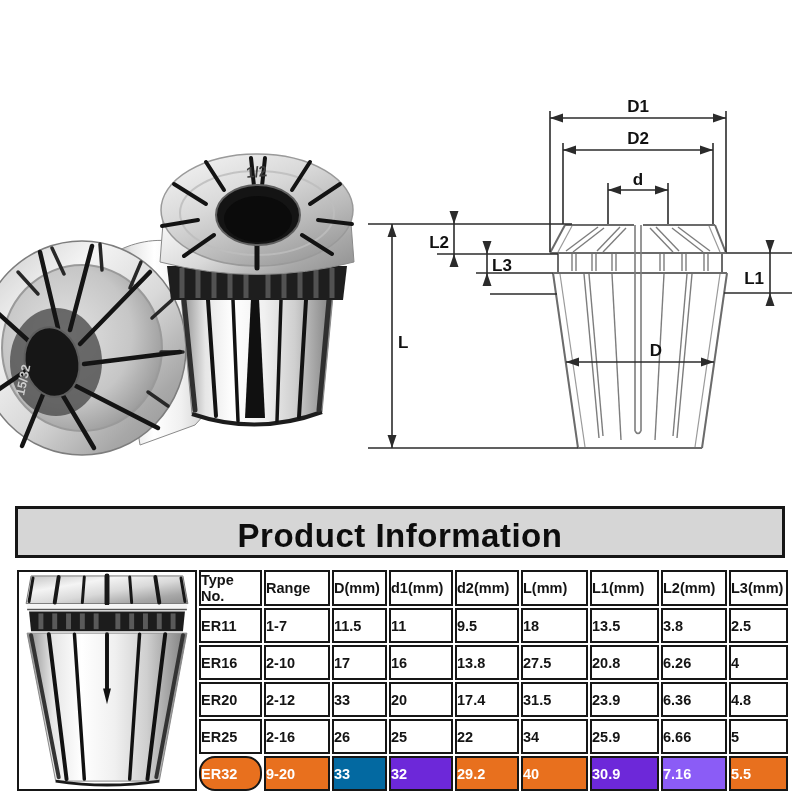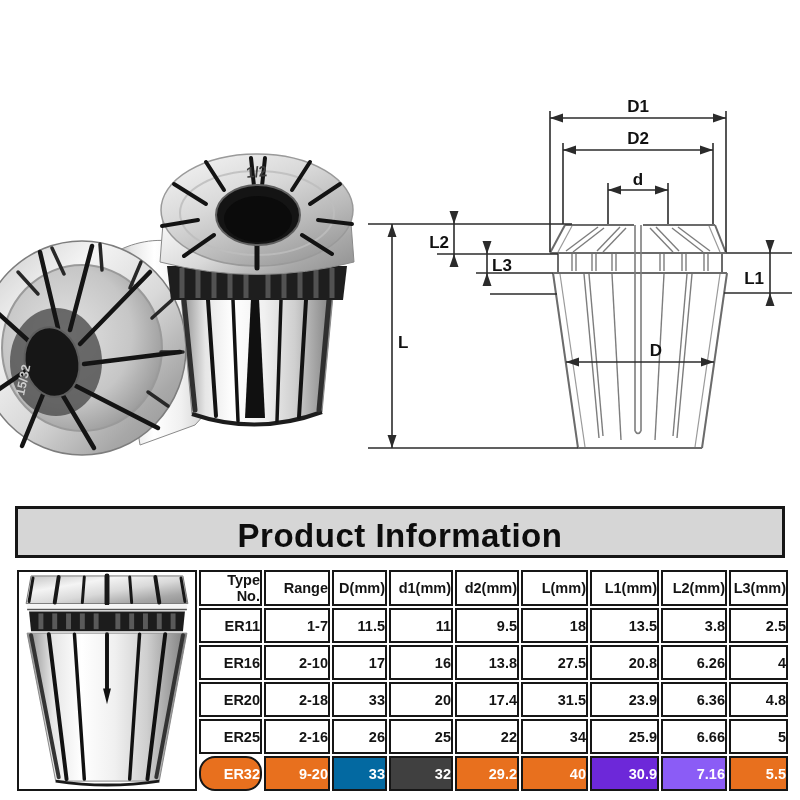--- a/index.html
+++ b/index.html
@@ -10,21 +10,21 @@
   #photo-svg{position:absolute;left:0;top:140px;}
   #diagram-svg{position:absolute;left:365px;top:88px;}
   .info-title{position:absolute;left:15px;top:506px;width:770px;height:52px;
       box-sizing:border-box;border:3px solid #161616;background:#d6d6d6;
       font-size:33px;font-weight:bold;text-align:center;line-height:54px;color:#0d0d0d;
       letter-spacing:0.5px;}
   table.info-table{position:absolute;left:15px;top:568px;width:770px;
       border-collapse:separate;border-spacing:2px;table-layout:fixed;}
   table.info-table th,table.info-table td{
       border:2px solid #161616;background:#ffffff;color:#141414;
-      font-weight:bold;font-size:14.5px;text-align:right;vertical-align:middle;
+      font-weight:bold;font-size:14.5px;text-align:left;vertical-align:middle;
       padding:0;height:31px;overflow:hidden;margin-left:12px;}
   td.photo-cell{padding:0;background:#ffffff;}
   tr.hl td{background:#e8701e;color:#ffffff;}
   .dim-label{font-size:17px;font-weight:bold;fill:#111;}
 </style>
 </head>
 <body>
 
 <div class="stage">
 
@@ -340,21 +340,21 @@
       <td>17</td>
       <td>16</td>
       <td>13.8</td>
       <td>27.5</td>
       <td>20.8</td>
       <td>6.26</td>
       <td>4</td>
     </tr>
     <tr>
       <td>ER20</td>
-      <td>2-18</td>
+      <td>2-12</td>
       <td>33</td>
       <td>20</td>
       <td>17.4</td>
       <td>31.5</td>
       <td>23.9</td>
       <td>6.36</td>
       <td>4.8</td>
     </tr>
     <tr>
       <td>ER25</td>
@@ -364,21 +364,21 @@
       <td>22</td>
       <td>34</td>
       <td>25.9</td>
       <td>6.66</td>
       <td>5</td>
     </tr>
     <tr class="hl">
       <td style="background: rgb(232, 112, 30); border-radius: 16px;">ER32</td>
       <td style="background: rgb(232, 112, 30);">9-20</td>
       <td style="background: #0369a1;">33</td>
-      <td style="background: #404040;">32</td>
+      <td style="background: #6d28d9;">32</td>
       <td style="background: rgb(232, 112, 30);">29.2</td>
       <td style="background: rgb(232, 112, 30);">40</td>
       <td style="background: #6d28d9;">30.9</td>
       <td style="background: #8b5cf6;">7.16</td>
       <td style="background: rgb(232, 112, 30);">5.5</td>
     </tr>
   </tbody>
     </table>
 </div>
 

